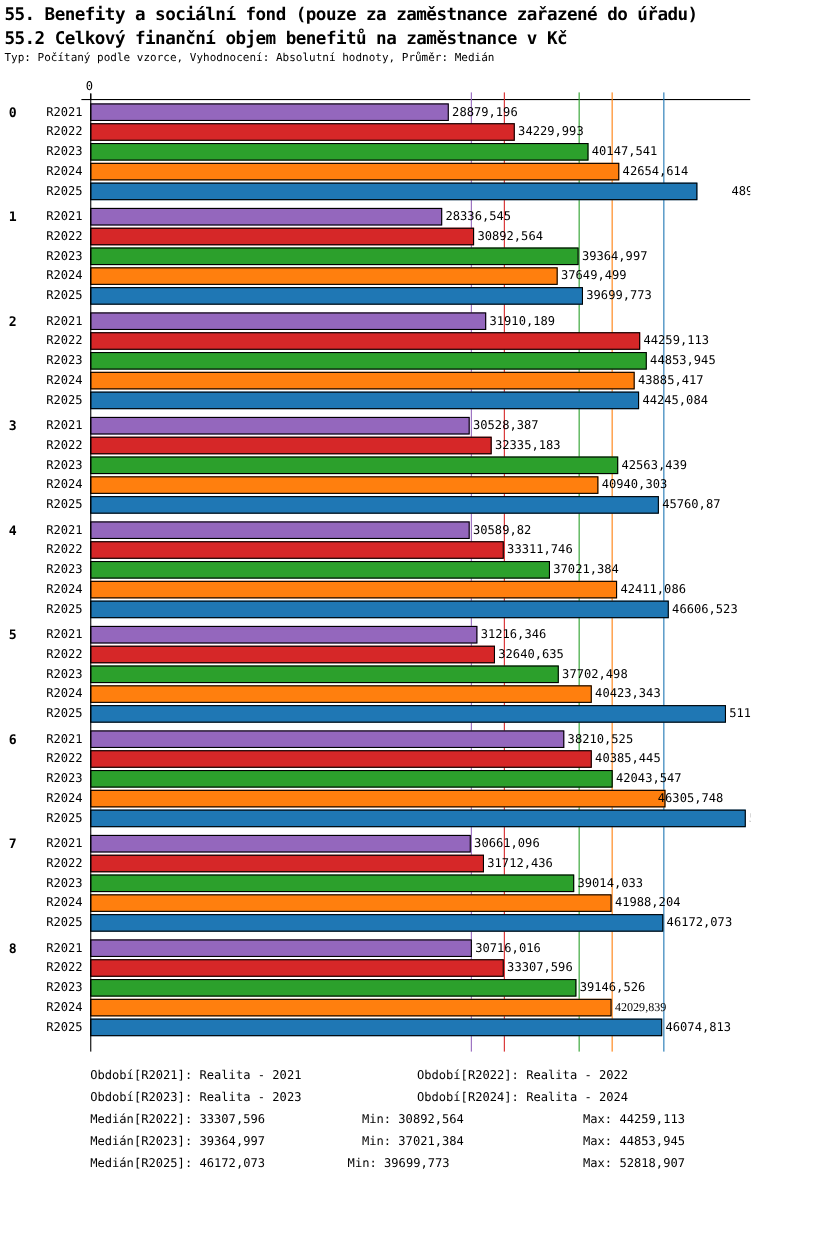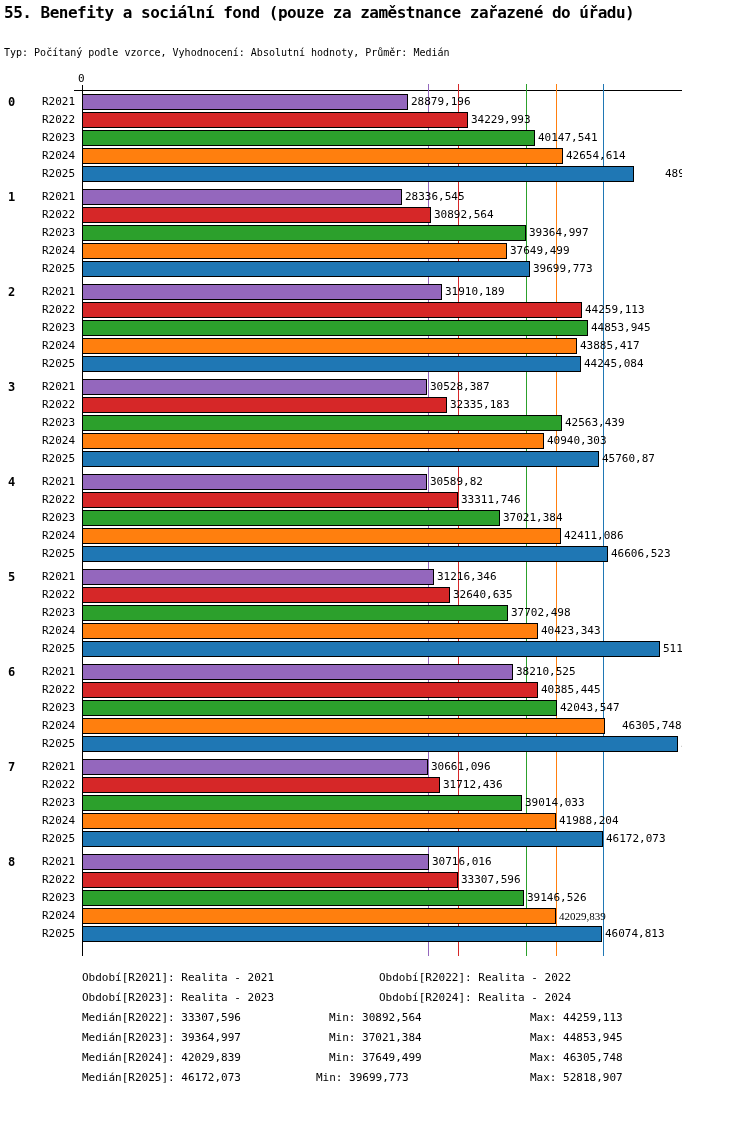--- a/index.html
+++ b/index.html
@@ -28,20 +28,21 @@
   
   #legend{position:absolute;left:82px;top:968px;width:668px;}
   .legend-row{position:relative;height:20px;}
   .legend-cell{position:absolute;top:3px;font-size:11px;line-height:14px;white-space:pre;}
 </style>
 </head>
 <body>
 
 <div id="page">
   <div id="title1" class="title">55. Benefity a sociální fond (pouze za zaměstnance zařazené do úřadu)</div>
+  <div id="title2" class="title">55.2 Celkový finanční objem benefitů na zaměstnance v Kč</div>
   <div id="subtitle">Typ: Počítaný podle vzorce, Vyhodnocení: Absolutní hodnoty, Průměr: Medián</div>
 
   <div id="plot">
     <div id="x-zero-label">0</div>
     <div id="x-zero-tick"></div>
     <div id="y-top-tick"></div>
     <div id="x-axis-line"></div>
     <div id="y-axis-line"></div>
     <div id="median-lines">
         <div class="median-line" style="left: 346px; background: rgb(148, 103, 189);"></div>
@@ -232,21 +233,21 @@
             <span class="bar-value" style="left: 459px;">40385,445</span>
           </div>
           <div class="bar-row">
             <span class="row-label">R2023</span>
             <div class="bar" style="width: 475px; background: rgb(44, 160, 44);"></div>
             <span class="bar-value" style="left: 478px;">42043,547</span>
           </div>
           <div class="bar-row">
             <span class="row-label">R2024</span>
             <div class="bar" style="width: 523px; background: rgb(255, 127, 14);"></div>
-            <span class="bar-value" style="left: 540px; text-align: right;">46305,748</span>
+            <span class="bar-value" style="left: 516px; text-align: right;">46305,748</span>
           </div>
           <div class="bar-row">
             <span class="row-label">R2025</span>
             <div class="bar" style="width: 596px; background: rgb(31, 119, 180);"></div>
             <span class="bar-value" style="left: 599px;">52818,907</span>
           </div>
         </div>
         <div class="group">
           <div class="bar-row">
             <span class="group-label">7</span>
@@ -317,25 +318,20 @@
       </div>
       <div class="legend-row">
         <span class="legend-cell" style="left: 0px;">Medián[R2022]: 33307,596</span>
         <span class="legend-cell" style="left: 247px;">Min: 30892,564</span>
         <span class="legend-cell" style="left: 448px;">Max: 44259,113</span>
       </div>
       <div class="legend-row">
         <span class="legend-cell" style="left: 0px;">Medián[R2023]: 39364,997</span>
         <span class="legend-cell" style="left: 247px;">Min: 37021,384</span>
         <span class="legend-cell" style="left: 448px;">Max: 44853,945</span>
-      </div>
-      <div class="legend-row">
-        <span class="legend-cell" style="left: 0px;">Medián[R2024]: 42029,839</span>
-        <span class="legend-cell" style="left: 247px;">Min: 37649,499</span>
-        <span class="legend-cell" style="left: 448px;">Max: 46305,748</span>
       </div>
       <div class="legend-row">
         <span class="legend-cell" style="left: 0px;">Medián[R2025]: 46172,073</span>
         <span class="legend-cell" style="left: 234px;">Min: 39699,773</span>
         <span class="legend-cell" style="left: 448px;">Max: 52818,907</span>
       </div>
     </div>
 </div>
 
 </body></html>

